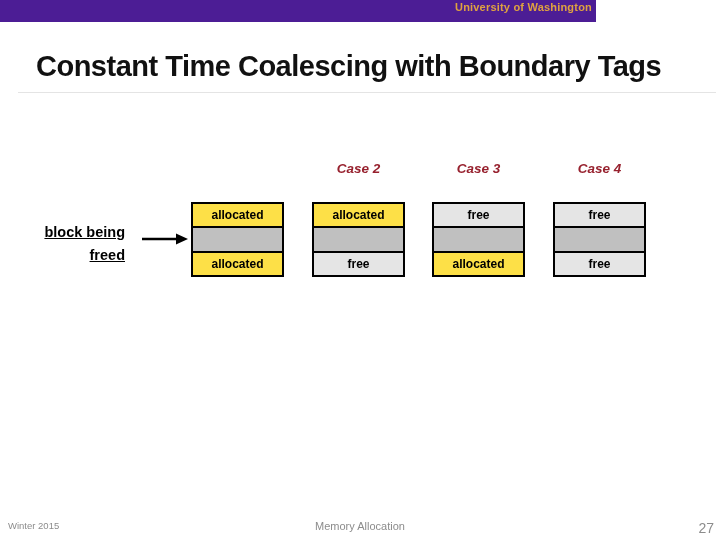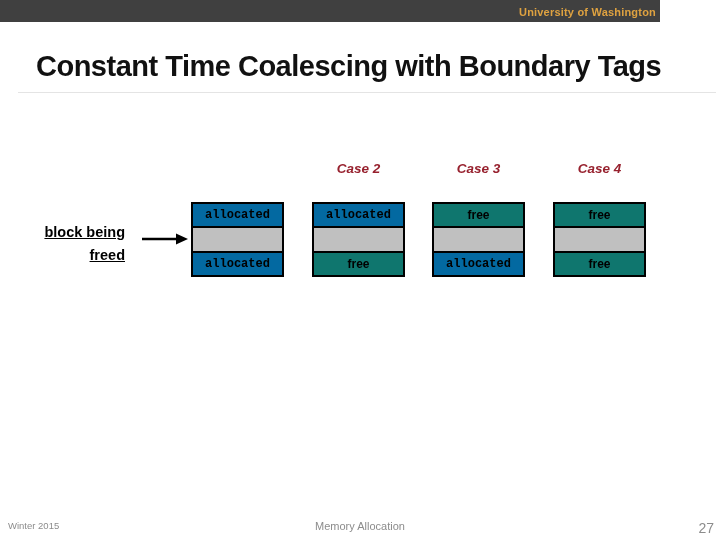--- a/index.html
+++ b/index.html
@@ -5,23 +5,23 @@
   html,body{margin:0;padding:0;background:#fff;}
   .slide{
     position:relative;
     width:720px;height:540px;
     background:#ffffff;
     overflow:hidden;
     font-family:"Liberation Sans", sans-serif;
   }
   
   .topbar{
-    position:absolute;left:0;top:0;width:660px;height:22px;
-    background:#404040;
-    display:flex;align-items:center;justify-content:flex-end;
+    position:absolute;left:0;top:0;width:596px;height:22px;
+    background:#4c1d95;
+    display:flex;align-items:flex-start;justify-content:flex-end;
   }
   .topbar-text{
     color:#DFA240;
     font-size:11px;font-weight:bold;
     padding-right:4px;padding-top:1px;
     letter-spacing:0.2px;
   }
   
   .title{
     position:absolute;left:36px;top:50px;width:680px;
@@ -43,22 +43,22 @@
     position:absolute;top:202px;width:93px;height:75px;
     box-sizing:border-box;border:2px solid #000;
     display:flex;flex-direction:column;
     background:#fff;
   }
   .row{
     flex:1;display:flex;align-items:center;justify-content:center;
     font-size:12px;font-weight:bold;color:#000;
   }
   .row + .row{border-top:2px solid #000;}
-  .row[data-state="allocated"]{background:#0369a1;font-family:Liberation Mono, monospace;}
-  .row[data-state="free"]{background:#0f766e;}
+  .row[data-state="allocated"]{background:#fde047;}
+  .row[data-state="free"]{background:#e5e5e5;}
   .row[data-state="freed"]{background:#C0C0C0;}
   .col-1{left:191px;} .col-2{left:312px;} .col-3{left:432px;} .col-4{left:553px;}
   
   .annotation{
     position:absolute;left:18px;top:221px;width:107px;
     text-align:right;
     font-size:14.5px;font-weight:600;color:#000;line-height:23px;text-decoration:underline;
   }
   .arrow{
     position:absolute;left:141px;top:232px;

